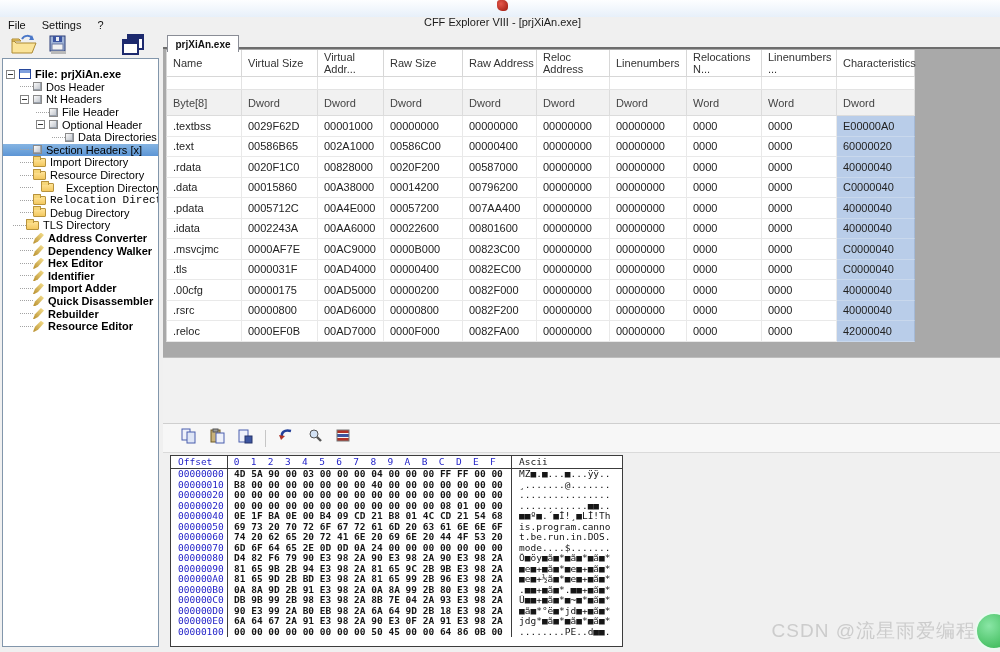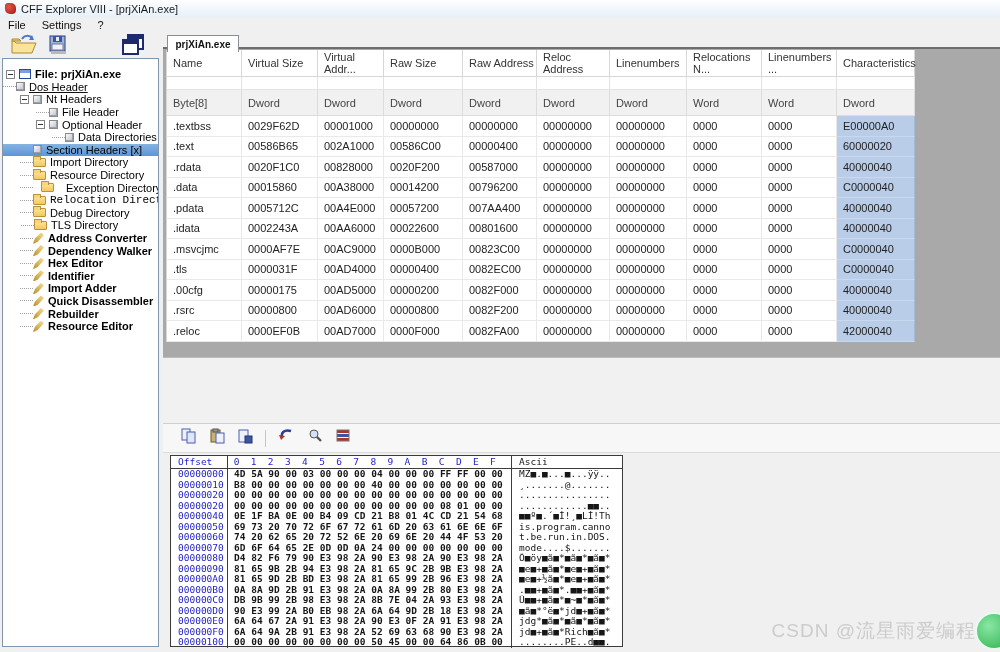--- a/index.html
+++ b/index.html
@@ -1,20 +1,20 @@
 <!DOCTYPE html>
 <html><head>
 <meta charset="utf-8">
 <style>
   html,body{margin:0;padding:0;background:#d4d4d4;}
   #win{position:relative;width:1000px;height:652px;background:#f0f0f0;overflow:hidden;
        font-family:"Liberation Sans",sans-serif;color:#111;}
   
   .titlebar{position:absolute;left:0;top:0;right:0;height:17px;background:linear-gradient(#fdfeff,#e7f0fa);
-            display:flex;align-items:center;gap:5px;padding-left:5px;font-size:11px;color:#1a1a1a;}
+            display:flex;align-items:center;gap:5px;padding-left:5px;font-size:11px;color:#1a1a1a;flex-direction:column;}
   .app-icon{width:11px;height:11px;border-radius:3px 5px 4px 5px;background:radial-gradient(circle at 35% 35%,#e4574a,#9c1a10);flex:0 0 auto;}
   
   .menubar{position:absolute;left:0;top:17px;right:0;height:15px;display:flex;align-items:center;font-size:11px;}
   .menu-item{padding:0 8px;height:15px;display:flex;align-items:center;cursor:default;}
   
   .toolbar{position:absolute;left:0;top:32px;width:163px;height:26px;display:flex;align-items:center;}
   .tb-ico{margin-left:10px;display:inline-flex;}
   .tb-ico.win{margin-left:52px;}
   
   .tree{position:absolute;left:2px;top:58px;width:157px;height:589px;background:#fff;border:1px solid #8296ab;
@@ -111,21 +111,21 @@
       </svg>
     </span>
   </div>
 
   <div class="tree" id="tree">
       <div class="trow bold" style="padding-left: 3px;">
         <span class="expander"></span>
         <span class="i-file"></span>
         <span class="lbl">File: prjXiAn.exe</span>
       </div>
-      <div class="trow" style=" text-decoration: underline;">
+      <div class="trow" style="padding-left: 17px;">
         <span class="spacer"></span>
         <span class="i-box"></span>
         <span class="lbl">Dos Header</span>
       </div>
       <div class="trow" style="padding-left: 17px;">
         <span class="expander"></span>
         <span class="i-box"></span>
         <span class="lbl">Nt Headers</span>
       </div>
       <div class="trow" style="padding-left: 33px;">
@@ -166,21 +166,21 @@
       <div class="trow" style="padding-left: 17px; font-family: Liberation Mono, monospace;">
         <span class="spacer"></span>
         <span class="i-folder"></span>
         <span class="lbl">Relocation Directory</span>
       </div>
       <div class="trow" style="padding-left: 17px;">
         <span class="spacer"></span>
         <span class="i-folder"></span>
         <span class="lbl">Debug Directory</span>
       </div>
-      <div class="trow" style="padding-left: 18px;">
+      <div class="trow" style="padding-left: 10px;">
         <span class="spacer"></span>
         <span class="i-folder"></span>
         <span class="lbl">TLS Directory</span>
       </div>
       <div class="trow bold" style="padding-left: 17px;">
         <span class="spacer"></span>
         <span class="i-tool"></span>
         <span class="lbl">Address Converter</span>
       </div>
       <div class="trow bold" style="padding-left: 17px;">
@@ -478,21 +478,21 @@
         <span class="c-mid">0E 1F BA 0E 00 B4 09 CD 21 B8 01 4C CD 21 54 68</span>
         <span class="c-asc">■■º■.´■Í!¸■LÍ!Th</span>
       </div>
       <div class="hexrow">
         <span class="c-off">00000050</span>
         <span class="c-mid">69 73 20 70 72 6F 67 72 61 6D 20 63 61 6E 6E 6F</span>
         <span class="c-asc">is.program.canno</span>
       </div>
       <div class="hexrow">
         <span class="c-off">00000060</span>
-        <span class="c-mid">74 20 62 65 20 72 52 6E 20 69 6E 20 44 4F 53 20</span>
+        <span class="c-mid">74 20 62 65 20 72 41 6E 20 69 6E 20 44 4F 53 20</span>
         <span class="c-asc">t.be.run.in.DOS.</span>
       </div>
       <div class="hexrow">
         <span class="c-off">00000070</span>
         <span class="c-mid">6D 6F 64 65 2E 0D 0D 0A 24 00 00 00 00 00 00 00</span>
         <span class="c-asc">mode....$.......</span>
       </div>
       <div class="hexrow">
         <span class="c-off">00000080</span>
         <span class="c-mid">D4 82 F6 79 90 E3 98 2A 90 E3 98 2A 90 E3 98 2A</span>
@@ -522,25 +522,20 @@
         <span class="c-off">000000D0</span>
         <span class="c-mid">90 E3 99 2A B0 EB 98 2A 6A 64 9D 2B 18 E3 98 2A</span>
         <span class="c-asc">■ã■*°ë■*jd■+■ã■*</span>
       </div>
       <div class="hexrow">
         <span class="c-off">000000E0</span>
         <span class="c-mid">6A 64 67 2A 91 E3 98 2A 90 E3 0F 2A 91 E3 98 2A</span>
         <span class="c-asc">jdg*■ã■*■ã■*■ã■*</span>
       </div>
       <div class="hexrow">
-        <span class="c-off">000000F0</span>
-        <span class="c-mid">6A 64 9A 2B 91 E3 98 2A 52 69 63 68 90 E3 98 2A</span>
-        <span class="c-asc">jd■+■ã■*Rich■ã■*</span>
-      </div>
-      <div class="hexrow">
         <span class="c-off">00000100</span>
         <span class="c-mid">00 00 00 00 00 00 00 00 50 45 00 00 64 86 0B 00</span>
         <span class="c-asc">........PE..d■■.</span>
       </div>
     </div>
 
   <div class="wm">CSDN @流星雨爱编程</div>
   <div class="gdot"></div>
 </div>
 

